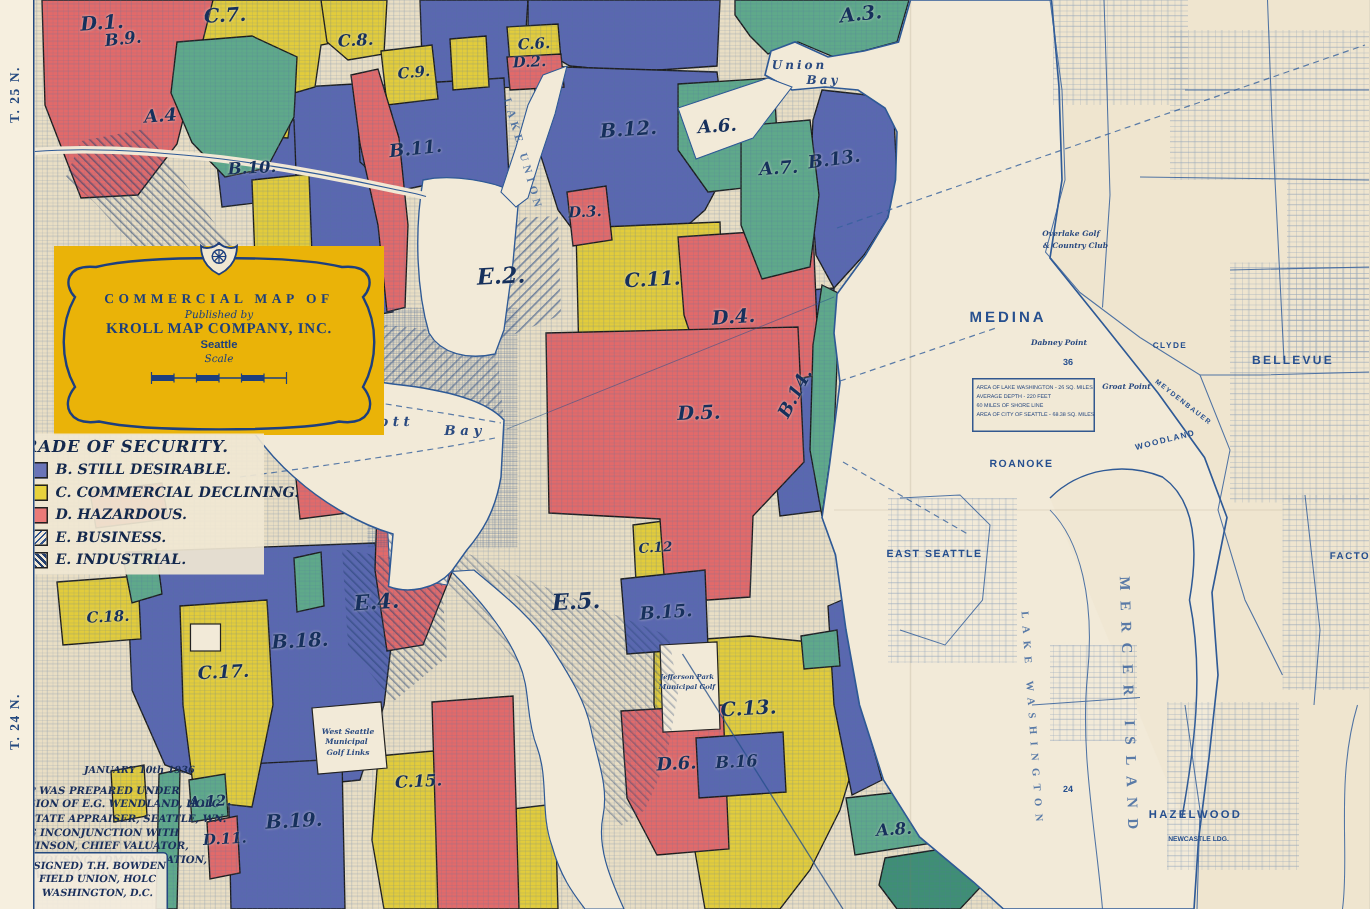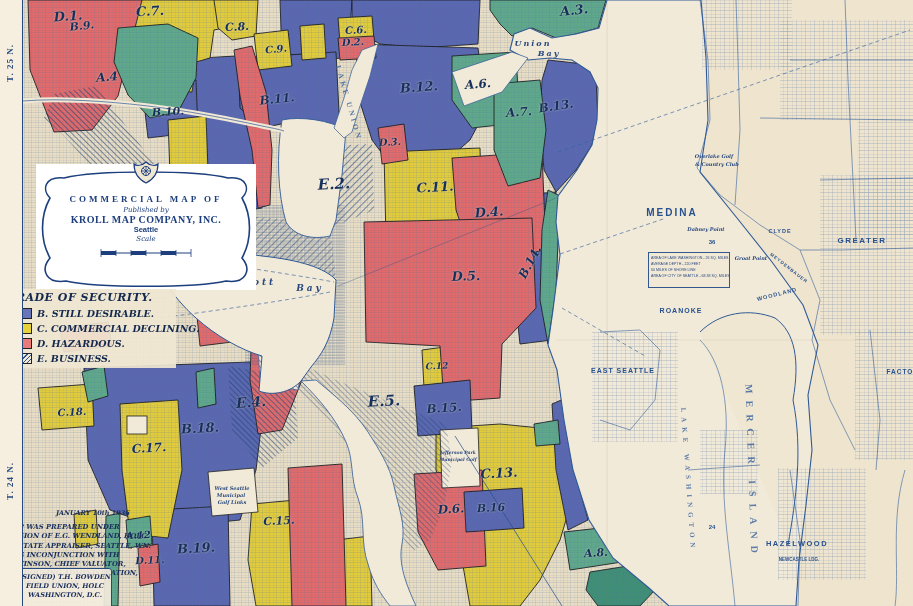--- a/index.html
+++ b/index.html
@@ -10,21 +10,21 @@
   #labels{position:absolute;left:0;top:0;width:913px;height:606px;pointer-events:none;}
   .dl{position:absolute;transform:translate(-50%,-50%);font-family:"DejaVu Serif",serif;
       font-style:italic;font-weight:bold;color:#16305c;white-space:nowrap;
       text-shadow:0 0 2px rgba(243,235,218,.7);}
   .pl{position:absolute;transform:translate(-50%,-50%);color:#27508f;white-space:nowrap;}
   .pl.town{font-weight:bold;font-family:"Liberation Sans",sans-serif;}
   .pl.script{font-family:"DejaVu Serif",serif;font-style:italic;font-weight:bold;color:#2a4a80;text-align:center;}
   .pl.watervert{font-family:"Liberation Serif",serif;color:#35609c;opacity:.8;font-weight:bold;}
   
   #cartouche{position:absolute;left:36px;top:164px;width:220px;height:126px;
-             background:#ffffff;text-align:center;color:#1d3f7e;}
+             background:#eab308;text-align:center;color:#1d3f7e;}
   #cartouche .frame{position:absolute;left:0;top:0;}
   .c-line1{margin-top:30px;font-size:9px;letter-spacing:3px;font-weight:bold;
            font-family:"Liberation Serif",serif;}
   .c-line2{font-size:23px;letter-spacing:1px;font-family:"Liberation Serif",serif;
            font-weight:bold;line-height:24px;}
   .c-pub{font-size:7px;font-style:italic;font-family:"DejaVu Serif",serif;margin-top:2px;}
   .c-kroll{font-size:10px;font-weight:bold;letter-spacing:.5px;font-family:"Liberation Serif",serif;}
   .c-sea{font-size:7.5px;font-weight:bold;}
   .c-scale{font-size:7px;font-style:italic;font-family:"DejaVu Serif",serif;margin-top:1px;}
   .crest{position:absolute;left:92px;top:-4px;}
@@ -258,21 +258,21 @@
       <span class="dl" style="left: 451px; top: 509px; font-size: 12px; transform: translate(-50%, -50%) rotate(-3deg);">D.6.</span>
       <span class="dl" style="left: 200px; top: 428px; font-size: 13px; transform: translate(-50%, -50%) rotate(-3deg);">B.18.</span>
       <span class="dl" style="left: 149px; top: 448px; font-size: 12px; transform: translate(-50%, -50%) rotate(-3deg);">C.17.</span>
       <span class="dl" style="left: 72px; top: 412px; font-size: 10px; transform: translate(-50%, -50%) rotate(-3deg);">C.18.</span>
       <span class="dl" style="left: 196px; top: 548px; font-size: 13px; transform: translate(-50%, -50%) rotate(-3deg);">B.19.</span>
       <span class="dl" style="left: 279px; top: 521px; font-size: 11px; transform: translate(-50%, -50%) rotate(-3deg);">C.15.</span>
       <span class="dl" style="left: 140px; top: 535px; font-size: 10px; transform: translate(-50%, -50%) rotate(-3deg);">A.12.</span>
       <span class="dl" style="left: 150px; top: 560px; font-size: 10px; transform: translate(-50%, -50%) rotate(-3deg);">D.11.</span>
       <span class="dl" style="left: 596px; top: 553px; font-size: 11px; transform: translate(-50%, -50%) rotate(-4deg);">A.8.</span>
       <span class="pl town" style="left: 672px; top: 212px; font-size: 10px; letter-spacing: 2px; transform: translate(-50%, -50%);">MEDINA</span>
-      <span class="pl town" style="left: 862px; top: 240px; font-size: 8px; letter-spacing: 1.5px; transform: translate(-50%, -50%);">GREATER</span>
+      <span class="pl town" style="left: 862px; top: 240px; font-size: 8px; letter-spacing: 1.5px; transform: translate(-50%, -50%);">BELLEVUE</span>
       <span class="pl town" style="left: 780px; top: 231px; font-size: 5.5px; letter-spacing: 1px; transform: translate(-50%, -50%);">CLYDE</span>
       <span class="pl town" style="left: 777px; top: 294px; font-size: 5.5px; letter-spacing: 1px; transform: translate(-50%, -50%) rotate(-14deg);">WOODLAND</span>
       <span class="pl town" style="left: 789px; top: 268px; font-size: 4.5px; letter-spacing: 1px; transform: translate(-50%, -50%) rotate(38deg);">MEYDENBAUER</span>
       <span class="pl script" style="left: 706px; top: 229px; font-size: 5px; transform: translate(-50%, -50%);">Dabney Point</span>
       <span class="pl script" style="left: 751px; top: 258px; font-size: 5px; transform: translate(-50%, -50%);">Groat Point</span>
       <span class="pl town" style="left: 681px; top: 310px; font-size: 7px; letter-spacing: 1px; transform: translate(-50%, -50%);">ROANOKE</span>
       <span class="pl town" style="left: 623px; top: 370px; font-size: 7px; letter-spacing: 1px; transform: translate(-50%, -50%);">EAST SEATTLE</span>
       <span class="pl town" style="left: 797px; top: 543px; font-size: 7.5px; letter-spacing: 1.5px; transform: translate(-50%, -50%);">HAZELWOOD</span>
       <span class="pl town" style="left: 799px; top: 559px; font-size: 4.5px; transform: translate(-50%, -50%);">NEWCASTLE LDG.</span>
       <span class="pl town" style="left: 907px; top: 371px; font-size: 6.5px; letter-spacing: 1px; transform: translate(-50%, -50%);">FACTORIA</span>
@@ -331,20 +331,24 @@
           <span class="lg-txt">C. COMMERCIAL DECLINING.</span>
         </div>
         <div class="lg-row">
           <span class="sw" style="background: rgb(234, 122, 120);"></span>
           <span class="lg-txt">D. HAZARDOUS.</span>
         </div>
         <div class="lg-row">
           <span class="sw hb"></span>
           <span class="lg-txt">E. BUSINESS.</span>
         </div>
+        <div class="lg-row">
+          <span class="sw hi"></span>
+          <span class="lg-txt">E. INDUSTRIAL.</span>
+        </div>
       </div>
 </div>
 
 <div id="notes">
   <p id="note-date">JANUARY 10th 1936</p>
   <div id="notes-lines">
         <p>THIS MAP WAS PREPARED UNDER</p>
         <p>SUPERVISION OF E.G. WENDLAND, HOLC</p>
         <p>DEPUTY STATE APPRAISER, SEATTLE, WN.</p>
         <p>WORKING INCONJUNCTION WITH</p>

